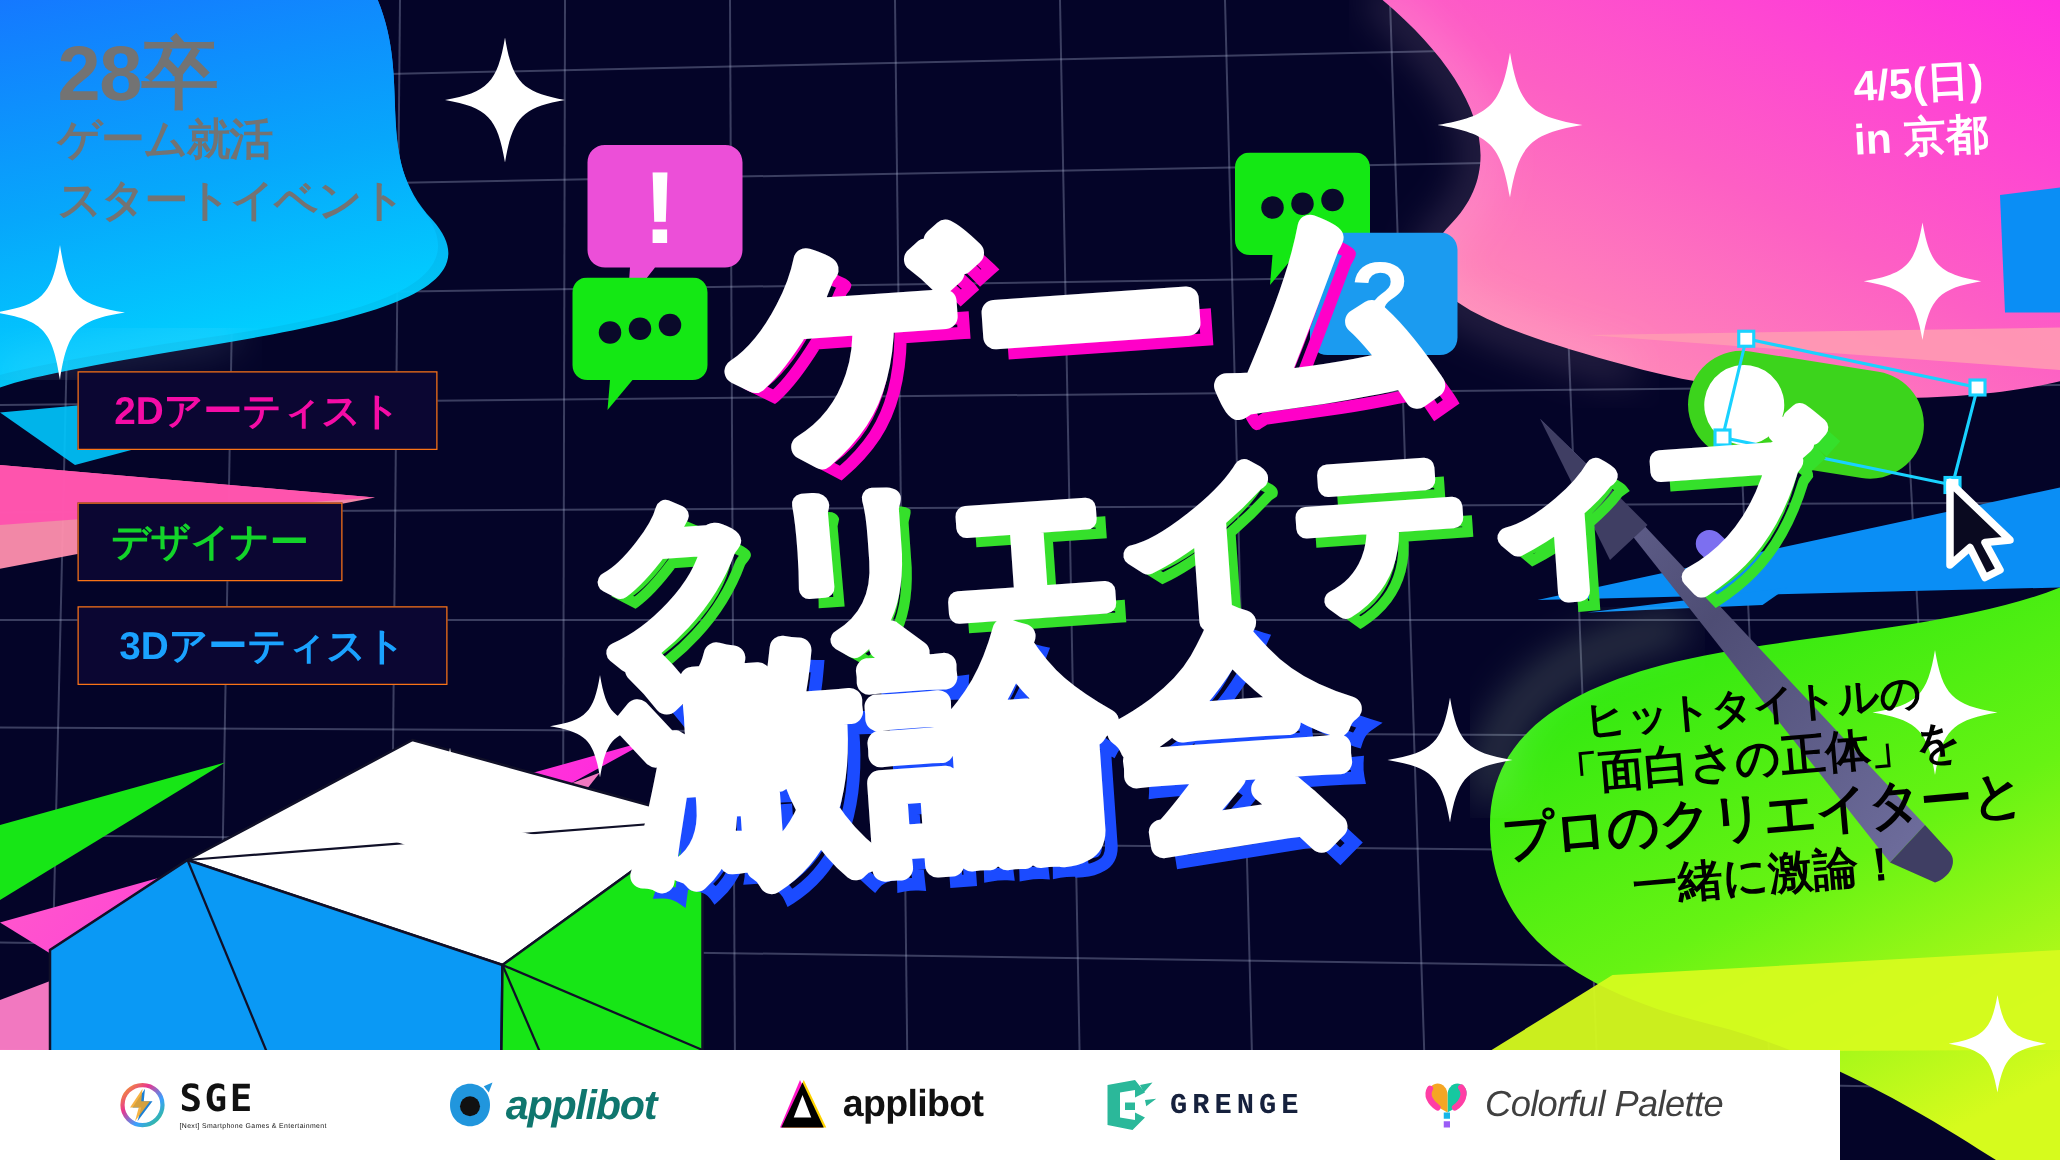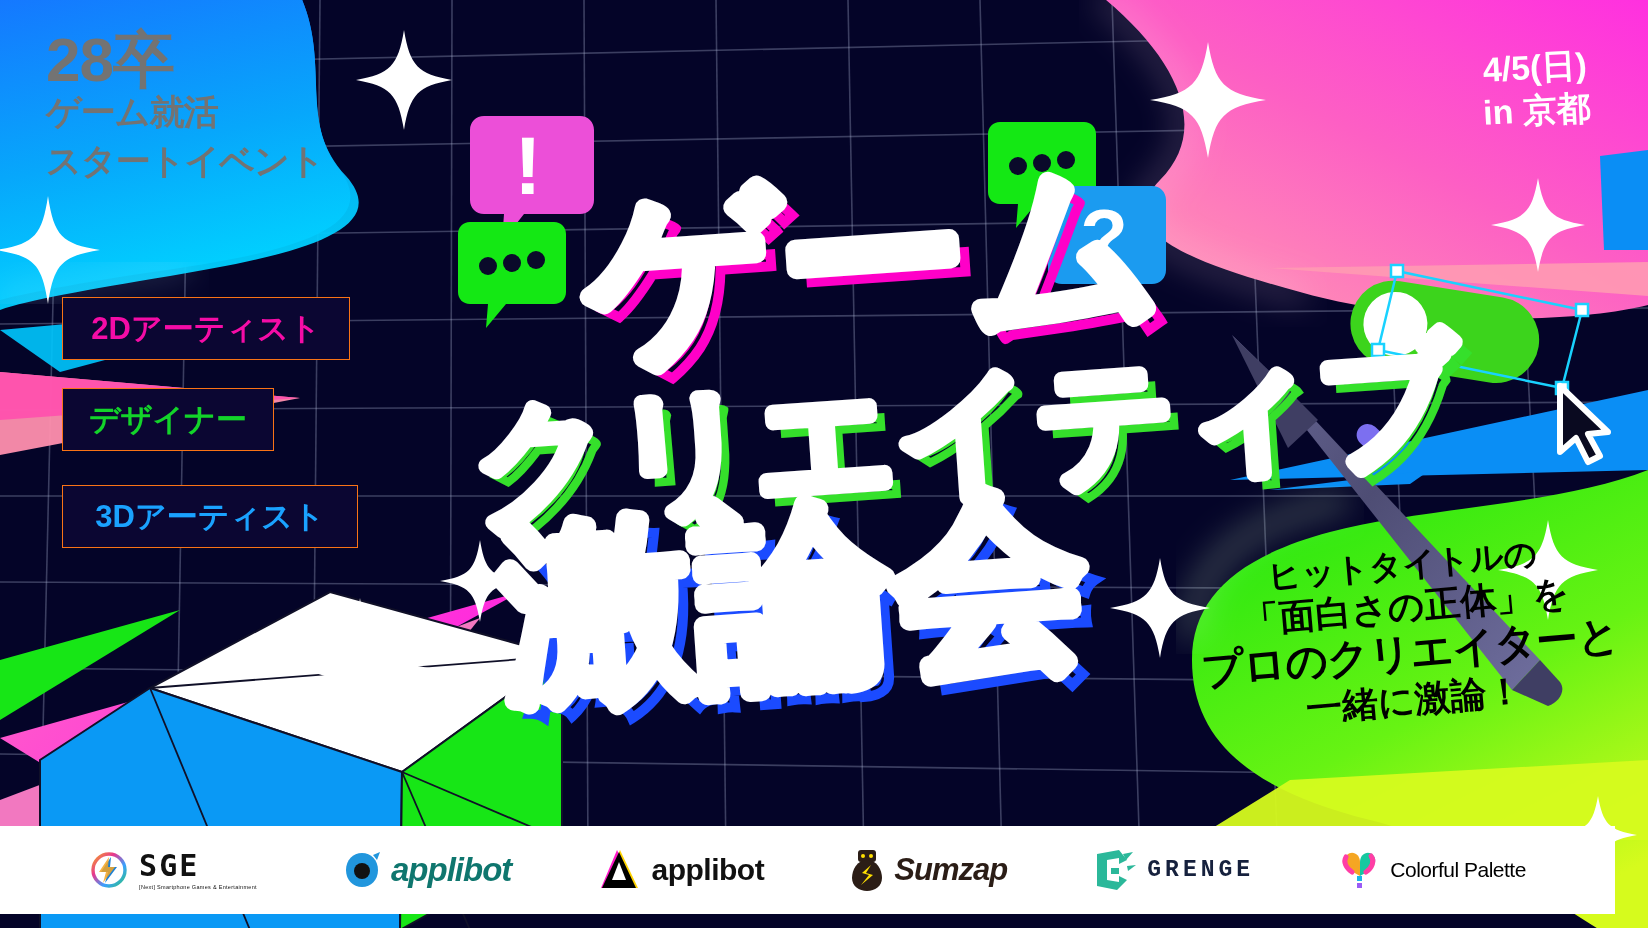--- a/index.html
+++ b/index.html
@@ -26,21 +26,21 @@
 
   
   .tag{
     position:absolute;z-index:9;
     background:#0b0632;border:1px solid #f97316;
     display:flex;align-items:center;justify-content:center;
     font-weight:bold;letter-spacing:0px;
     text-align:center;
   }
   .tag.t1{left:62px;top:297px;width:288px;height:63px;font-size:31px;color:#f50ca6;}
-  .tag.t2{left:62px;top:388px;width:212px;height:63px;font-size:31px;color:#13d42a;}
+  .tag.t2{left:62px;top:402px;width:212px;height:63px;font-size:31px;color:#13d42a;}
   .tag.t3{left:62px;top:485px;width:296px;height:63px;font-size:31px;color:#1aa2ff;justify-content:center;}
 
   
   .date-block{
     position:absolute;right:58px;top:48px;z-index:9;
     color:#fff;text-align:center;line-height:1.15;
     transform:rotate(-3deg);
   }
   .date-block .d1{font-size:34px;font-weight:bold;}
   .date-block .d2{font-size:34px;font-weight:bold;margin-top:4px;}
@@ -57,34 +57,34 @@
   .callout .c4{font-size:36px;}
 
   
   .title{position:absolute;z-index:10;left:0;top:120px;width:1648px;height:700px;pointer-events:none;}
 
   
   .bubble{position:absolute;z-index:7;}
 
   
   .logobar{
-    position:absolute;left:0;bottom:14px;width:1615px;height:88px;
+    position:absolute;left:0;bottom:0;width:1472px;height:88px;
     background:#ffffff;z-index:20;
     display:flex;align-items:center;justify-content:space-around;
     padding:0 46px;
   }
   .logo{display:flex;align-items:center;gap:10px;}
 
   .sge-word{font-family:"DejaVu Sans Mono",monospace;font-size:30px;font-weight:bold;letter-spacing:2px;color:#111;line-height:1;}
   .sge-sub{font-size:5.5px;color:#111;letter-spacing:.3px;margin-top:3px;font-family:"Liberation Sans",sans-serif;}
   .applibot-word{font-size:33px;font-style:italic;font-weight:bold;color:#0f766e;letter-spacing:-1px;}
   .quali-word{font-size:30px;font-weight:bold;color:#111;letter-spacing:-0.5px;}
   .sumzap-word{font-size:31px;font-style:italic;font-weight:bold;color:#2b1d16;letter-spacing:-1px;}
   .grenge-word{font-size:23px;font-weight:bold;color:#16213d;letter-spacing:4px;font-family:Liberation Mono, monospace;}
-  .cp-word{font-size:21px;color:#000000;letter-spacing:-0.5px;}
+  .cp-word{font-size:29px;color:#404040;letter-spacing:-0.5px;font-style:italic;}
   .gd-word{font-size:29px;font-weight:bold;color:#1b1b1b;letter-spacing:0px;}
 </style>
 </head>
 <body>
 
 <div class="stage">
 
   <svg class="grid-layer" width="1648" height="928" viewBox="0 0 1648 928">
     <defs>
       <linearGradient id="gBlue" x1="0" y1="0" x2="0.25" y2="1">
@@ -346,30 +346,20 @@
     <div class="logo">
       <svg width="44" height="44" viewBox="0 0 44 44">
         <path d="M20,2 L38,40 L4,40 Z" fill="#ff17c7"></path>
         <path d="M23,2 L41,40 L7,40 Z" fill="#ffd400"></path>
         <path d="M22,4 L39,40 L5,40 Z" fill="#000000"></path>
         <path d="M22,14 L29,32 L15,32 Z" fill="#ffffff"></path>
       </svg>
       <span class="quali-word">applibot</span>
     </div>
 
-    <div class="logo">
-      <svg width="34" height="44" viewBox="0 0 34 44">
-        <rect x="8" y="2" width="18" height="12" rx="3" fill="#2b1d16"></rect>
-        <circle cx="13" cy="8" r="2" fill="#ffe000"></circle>
-          <circle cx="21" cy="8" r="2" fill="#ffe000"></circle>
-        <path d="M17,12 C27,12 32,22 32,30 C32,38 25,43 17,43 C9,43 2,38 2,30 C2,22 7,12 17,12 Z" fill="#2b1d16"></path>
-        <path d="M21,17 L12,25 L19,27 L11,37 L23,27 L16,25 Z" fill="#ffe000"></path>
-      </svg>
-      <span class="sumzap-word">Sumzap</span>
-    </div>
 
     <div class="logo">
       <svg width="44" height="44" viewBox="0 0 44 44">
         <path d="M4,6 L26,2 L34,12 L26,16 L26,28 L34,32 L24,42 L4,38 Z" fill="#2bb89a"></path>
         <path d="M14,12 L26,10 L26,20 L18,20 L18,26 L26,26 L26,34 L14,32 Z" fill="#ffffff"></path>
         <path d="M30,6 L40,4 L33,12 Z" fill="#2bb89a"></path>
         <path d="M34,18 L43,17 L35,23 Z" fill="#2bb89a"></path>
       </svg>
       <span class="grenge-word">GRENGE</span>
     </div>

